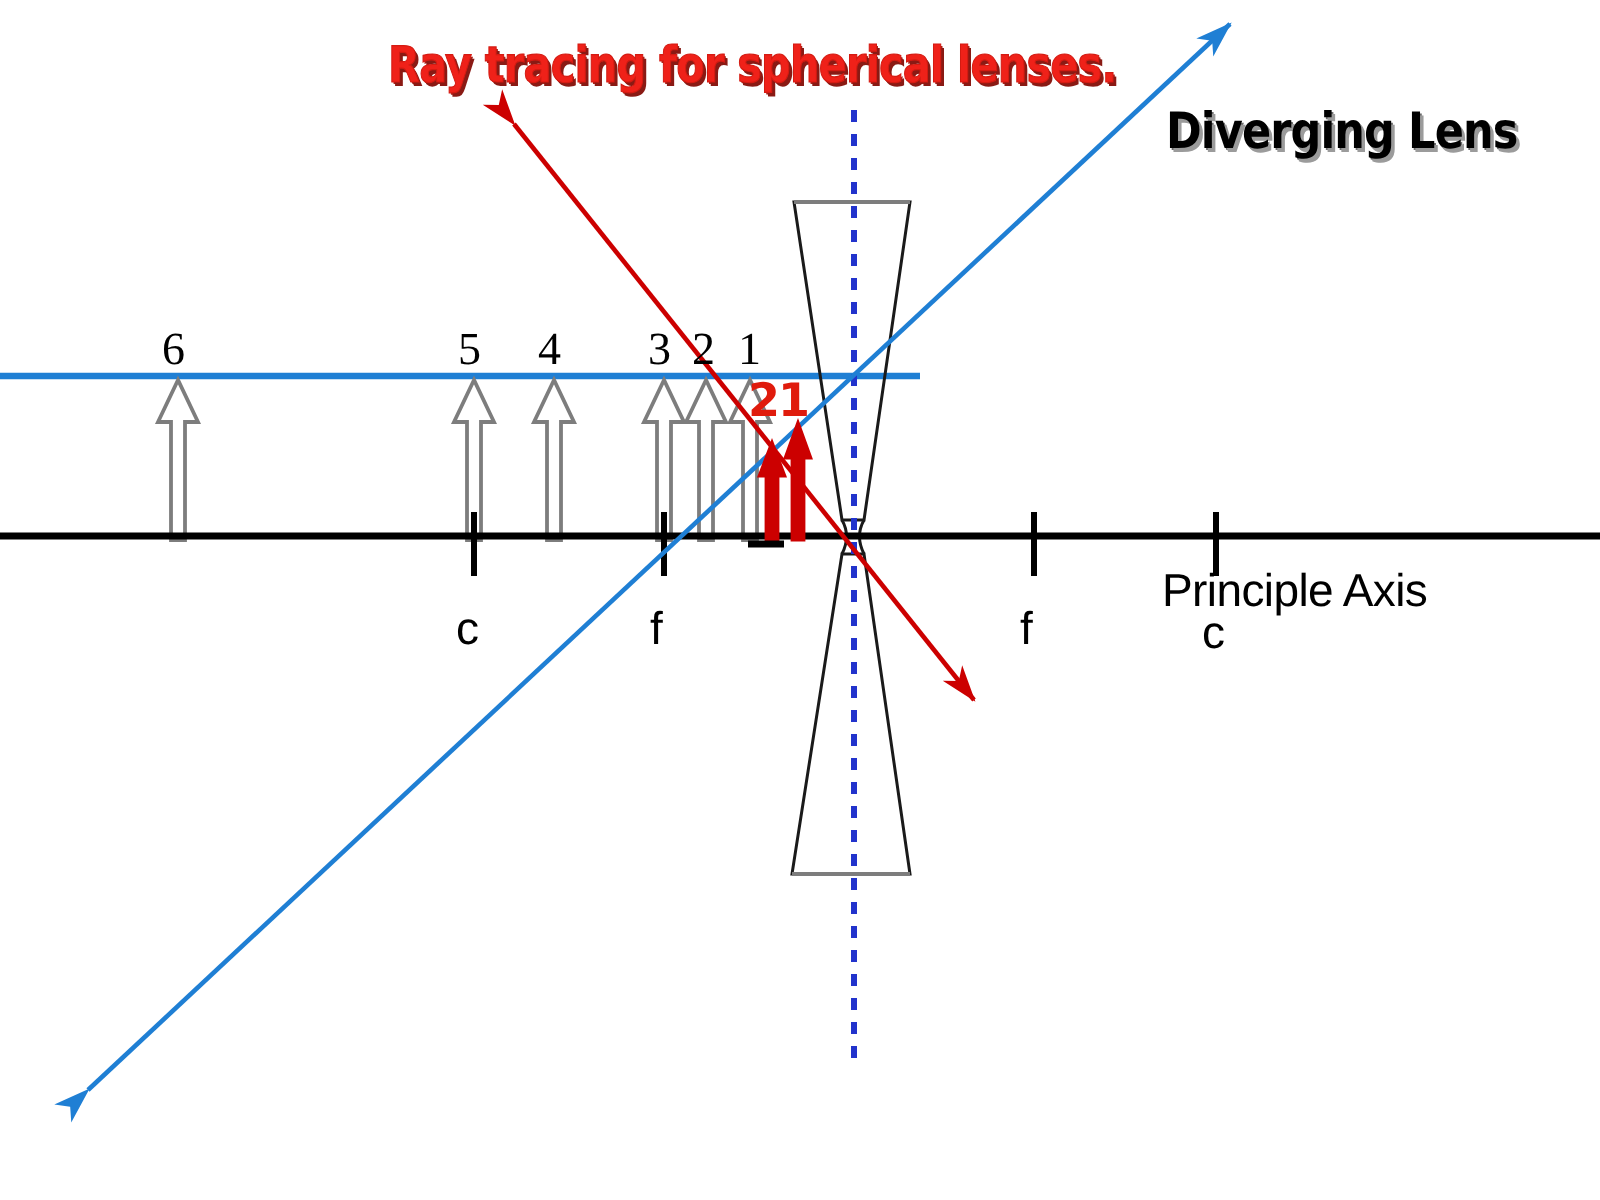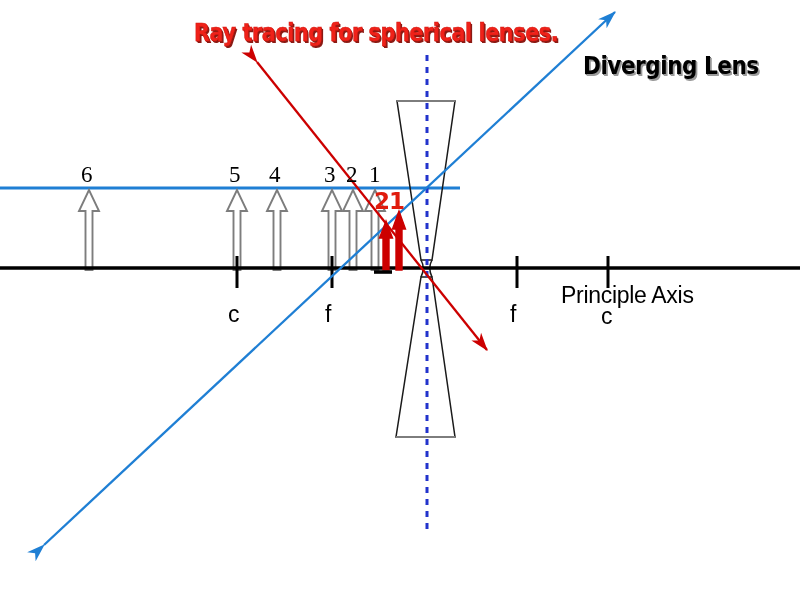--- a/index.html
+++ b/index.html
@@ -74,21 +74,21 @@
   
   .axis-label {
     font-family: "Liberation Sans", sans-serif;
     font-size: 23px;
     color: #000000;
     top: 303px;
   }
   #axis-label-c-right { top: 305px; }
   
   #principle-axis-label {
-    left: 561px;
+    left: 581px;
     top: 284px;
     font-family: "Liberation Sans", sans-serif;
     font-size: 23px;
     color: #000000;
     letter-spacing: -0.3px;
   }
 </style>
 </head>
 <body>
 

